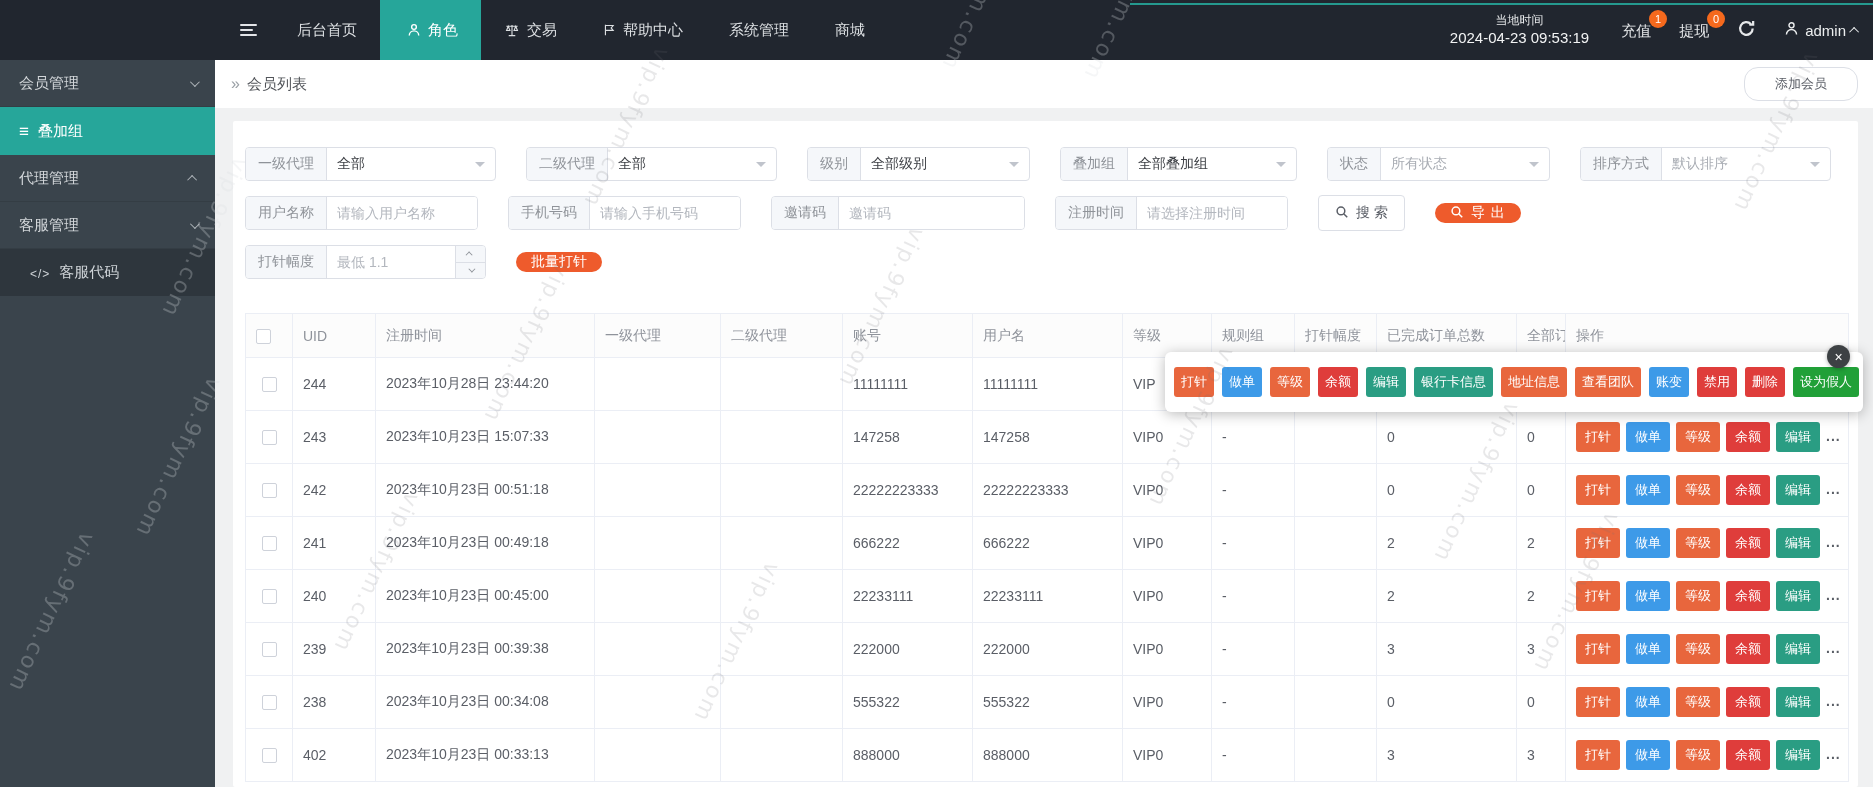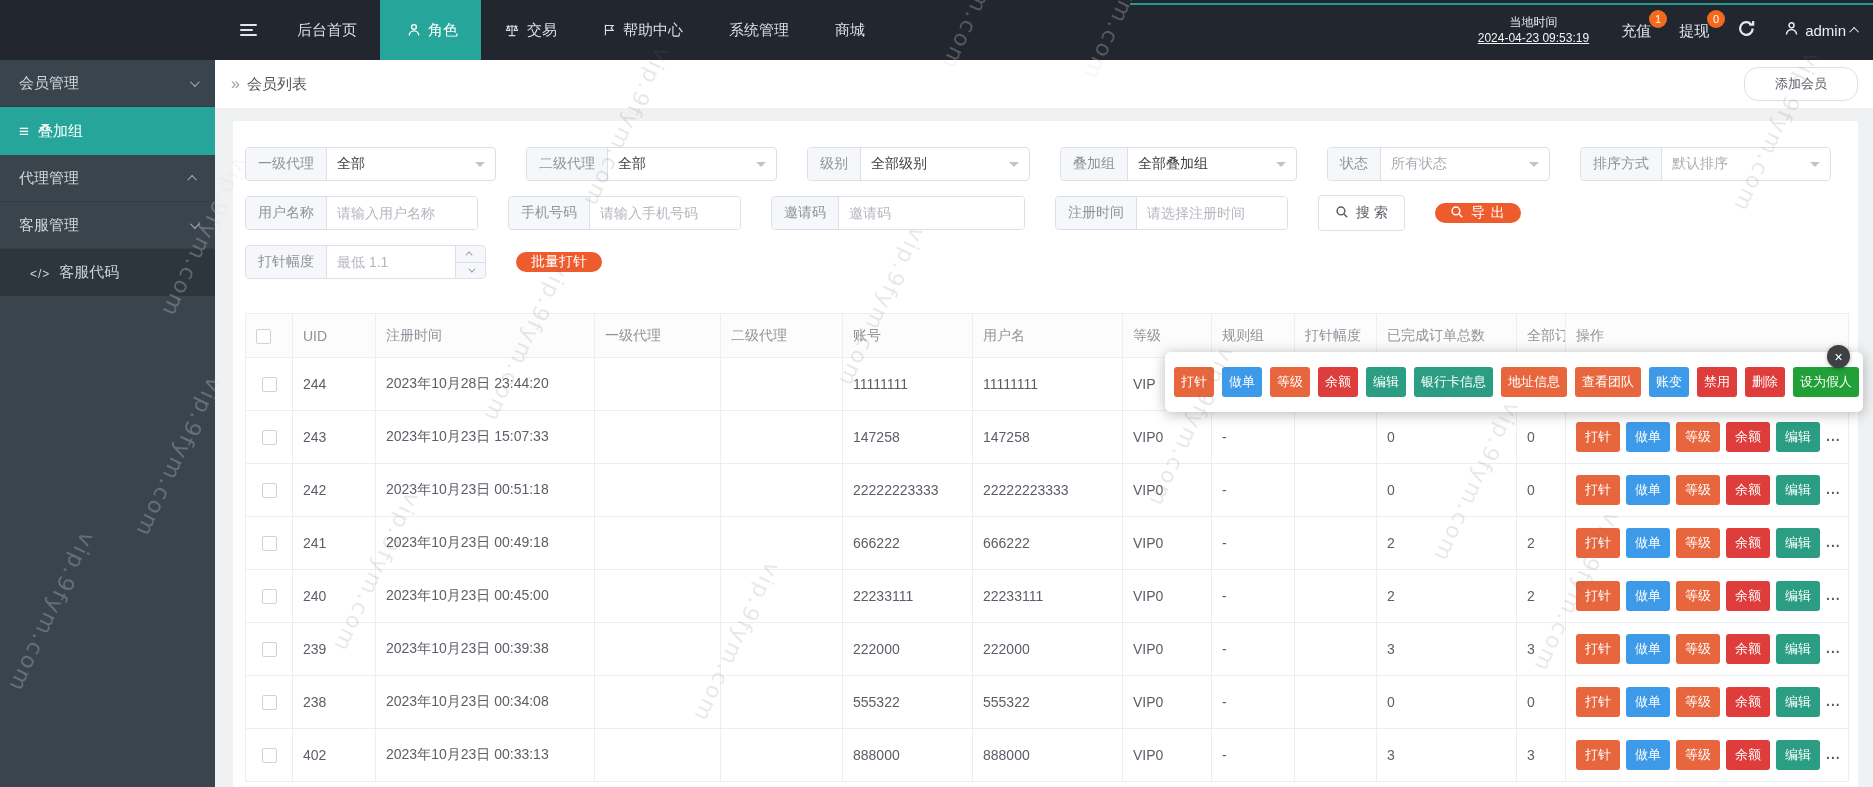--- a/index.html
+++ b/index.html
@@ -16,21 +16,21 @@
   .ham-lines i { display:block; width:17px; height:2px; background:#e3e5e8; margin:3px 0; border-radius:1px; }
   .ham-lines i:nth-child(2){ width:13px; }
   .nav-items { display:flex; align-items:stretch; }
   .nav-item { display:flex; align-items:center; gap:7px; padding:0 23px; font-size:15px;
     cursor:pointer; color:#dcdfe2; white-space:nowrap; }
   .nav-item.active { background:#26a69a; color:#fff;padding-left:27px; }
   .nav-item svg { display:block; }
   .nav-right { position:absolute; right:14px; top:0; height:60px; display:flex; align-items:center; gap:28px; }
   .time-block { text-align:center; line-height:1.35; margin-right:4px; }
   .time-label { font-size:12px; color:#e6e8ea; }
-  .time-value { font-size:12px; color:#f2f3f4;text-decoration:underline; }
+  .time-value { font-size:15px; color:#f2f3f4; }
   .badge-wrap { position:relative; font-size:15px; color:#e6e8ea; cursor:pointer; padding-top:2px; }
   .badge { position:absolute; top:-10px; right:-16px; min-width:18px; height:18px; border-radius:9px;
     background:#f5691d; color:#fff; font-size:11px; display:flex; align-items:center; justify-content:center; padding:0 4px; }
   .refresh { cursor:pointer; color:#e6e8ea; display:flex; align-items:center; }
   .admin-wrap { display:flex; align-items:center; gap:6px; font-size:15px; color:#eceeef; cursor:pointer; }
   .chev { display:inline-block; width:7px; height:7px; border-right:1.5px solid currentColor;
     border-bottom:1.5px solid currentColor; transform:rotate(45deg) translateY(-2px); }
   .chev.up { transform:rotate(-135deg) translateY(-2px); }
 
   

